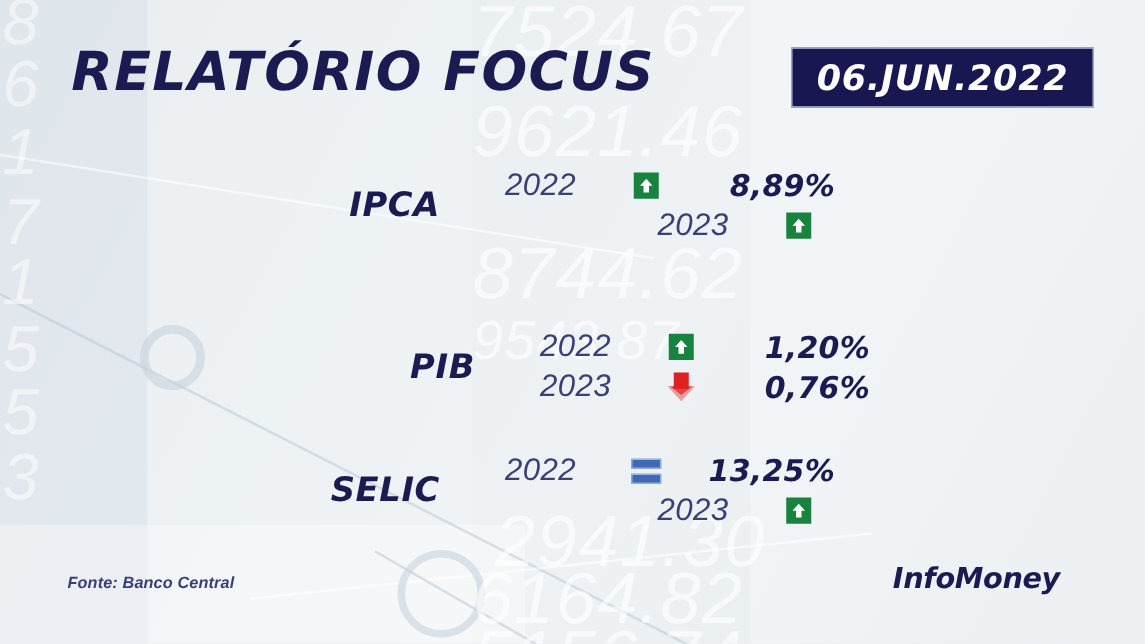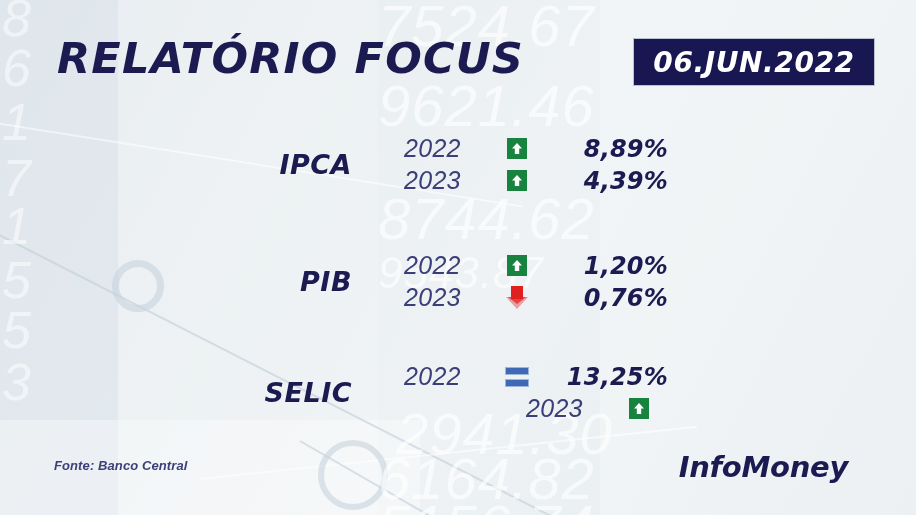--- a/index.html
+++ b/index.html
@@ -97,21 +97,21 @@
   
   .rows { position: absolute; left: 0; top: 0; width: 916px; }
   .ind-row {
     position: absolute;
     left: 0;
     width: 788px;
     display: flex;
     align-items: center;
   }
   .ind-row.r0 { top: 133px; }
-  .ind-row.r1 { top: 250px; }
+  .ind-row.r1 { top: 262px; padding-left: 28px; }
   .ind-row.r2 { top: 361px; }
 
   .ind-label {
     width: 352px;
     text-align: right;
     font-size: 27px;
     font-weight: 700;
     letter-spacing: 0.5px;
     color: #1b1b52;
     font-family: "DejaVu Sans", "Liberation Sans", sans-serif;
@@ -205,21 +205,21 @@
     top: 458px;
     font-size: 13px;
     font-weight: 700;
     color: #3b3f78;
     letter-spacing: 0.1px;
   }
   .logo {
     position: absolute;
     right: 68px;
     top: 450px;
-    font-size: 29px;
+    font-size: 23px;
     font-weight: 700;
     color: #1b1b52;
     letter-spacing: -0.3px;
     font-family: "DejaVu Sans", "Liberation Sans", sans-serif;
   }
 </style>
 </head>
 <body>
 
 <div class="stage">
@@ -282,21 +282,20 @@
           </div>
           <div class="yr-line">
             <span class="yr-text">2023</span>
             <span class="trend-cell">
               <span class="ic-up">
                 <svg width="12" height="13" viewBox="0 0 12 13">
                   <path d="M6 1 L11 6.5 L8.2 6.5 L8.2 12 L3.8 12 L3.8 6.5 L1 6.5 Z" fill="#ffffff"></path>
                 </svg>
               </span>
             </span>
-            <span class="val-text">4,39%</span>
           </div>
         </div>
       </div>
       <div class="ind-row r1">
         <div class="ind-label">PIB</div>
         <div class="ind-years">
           <div class="yr-line">
             <span class="yr-text">2022</span>
             <span class="trend-cell">
               <span class="ic-up">

